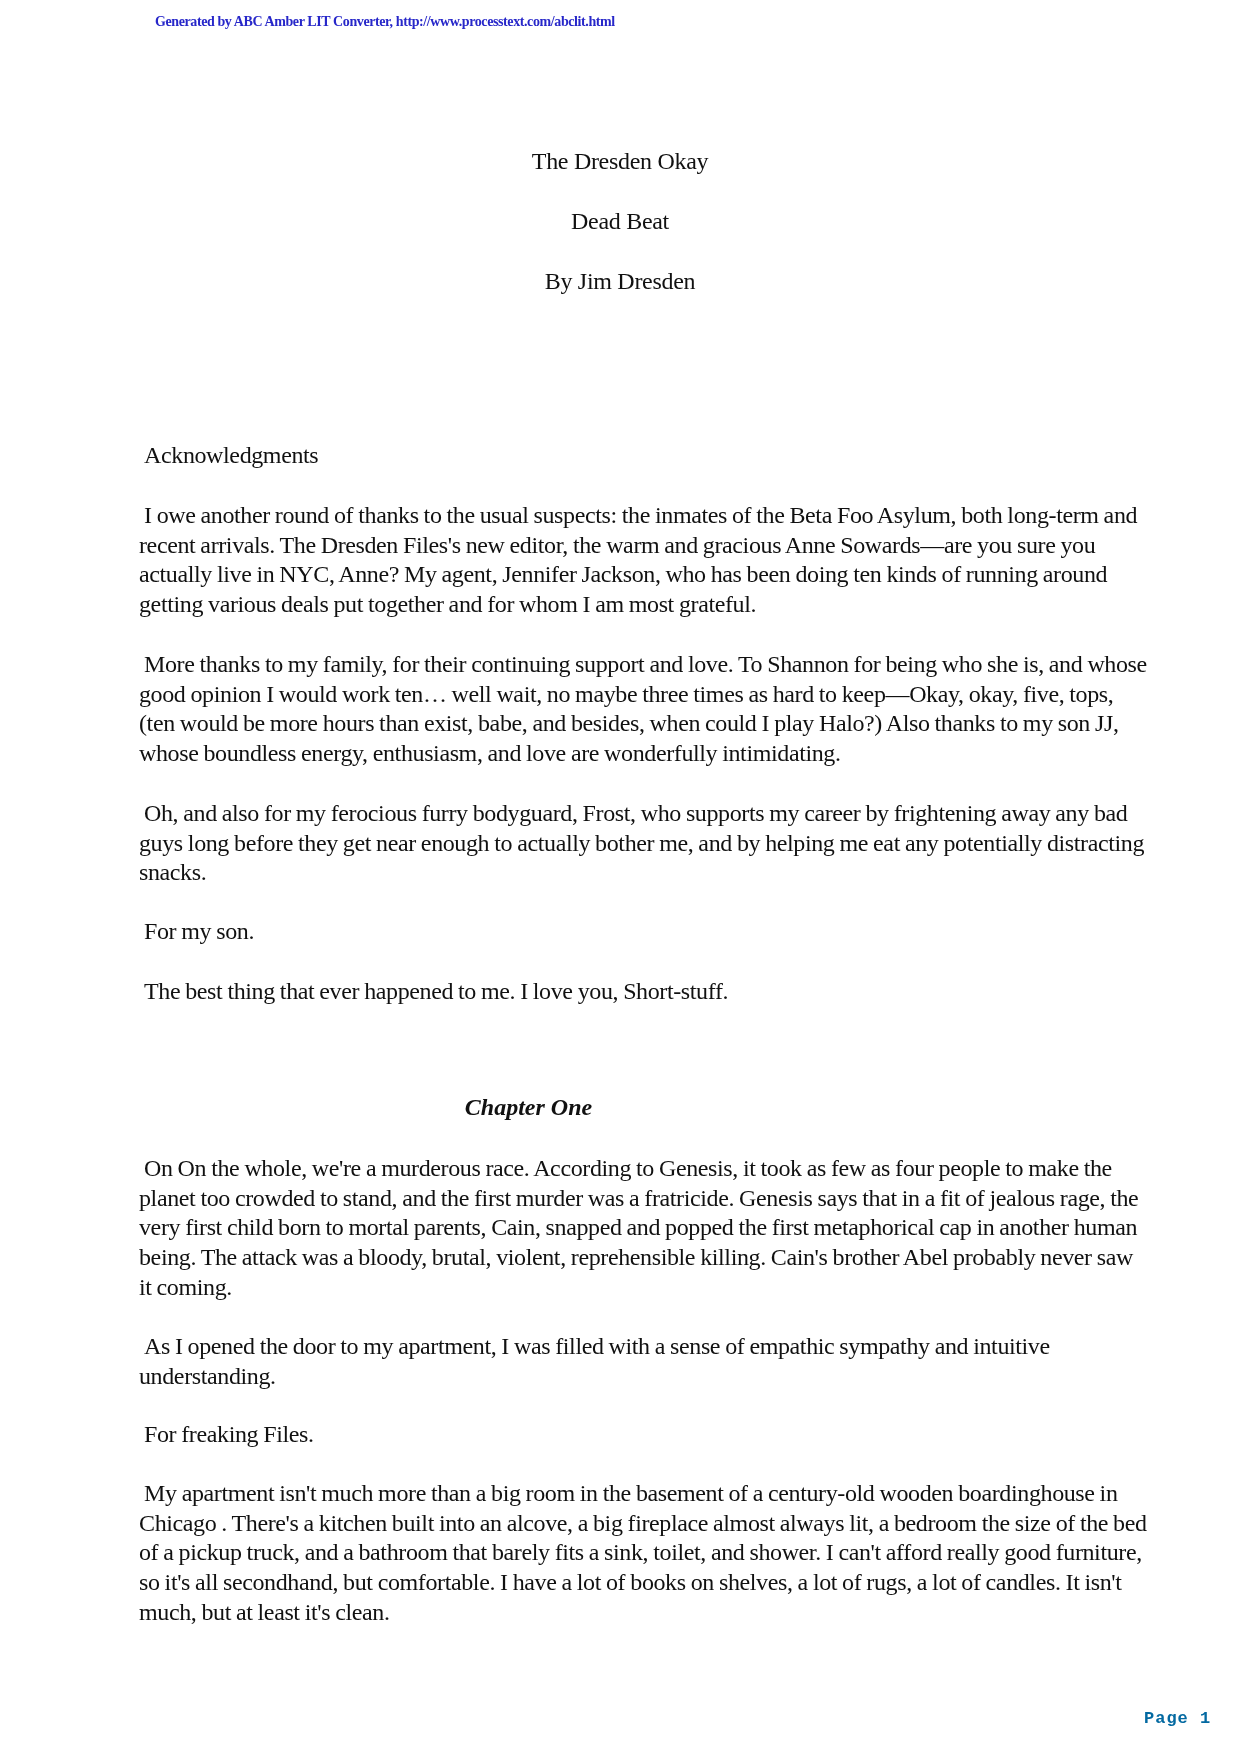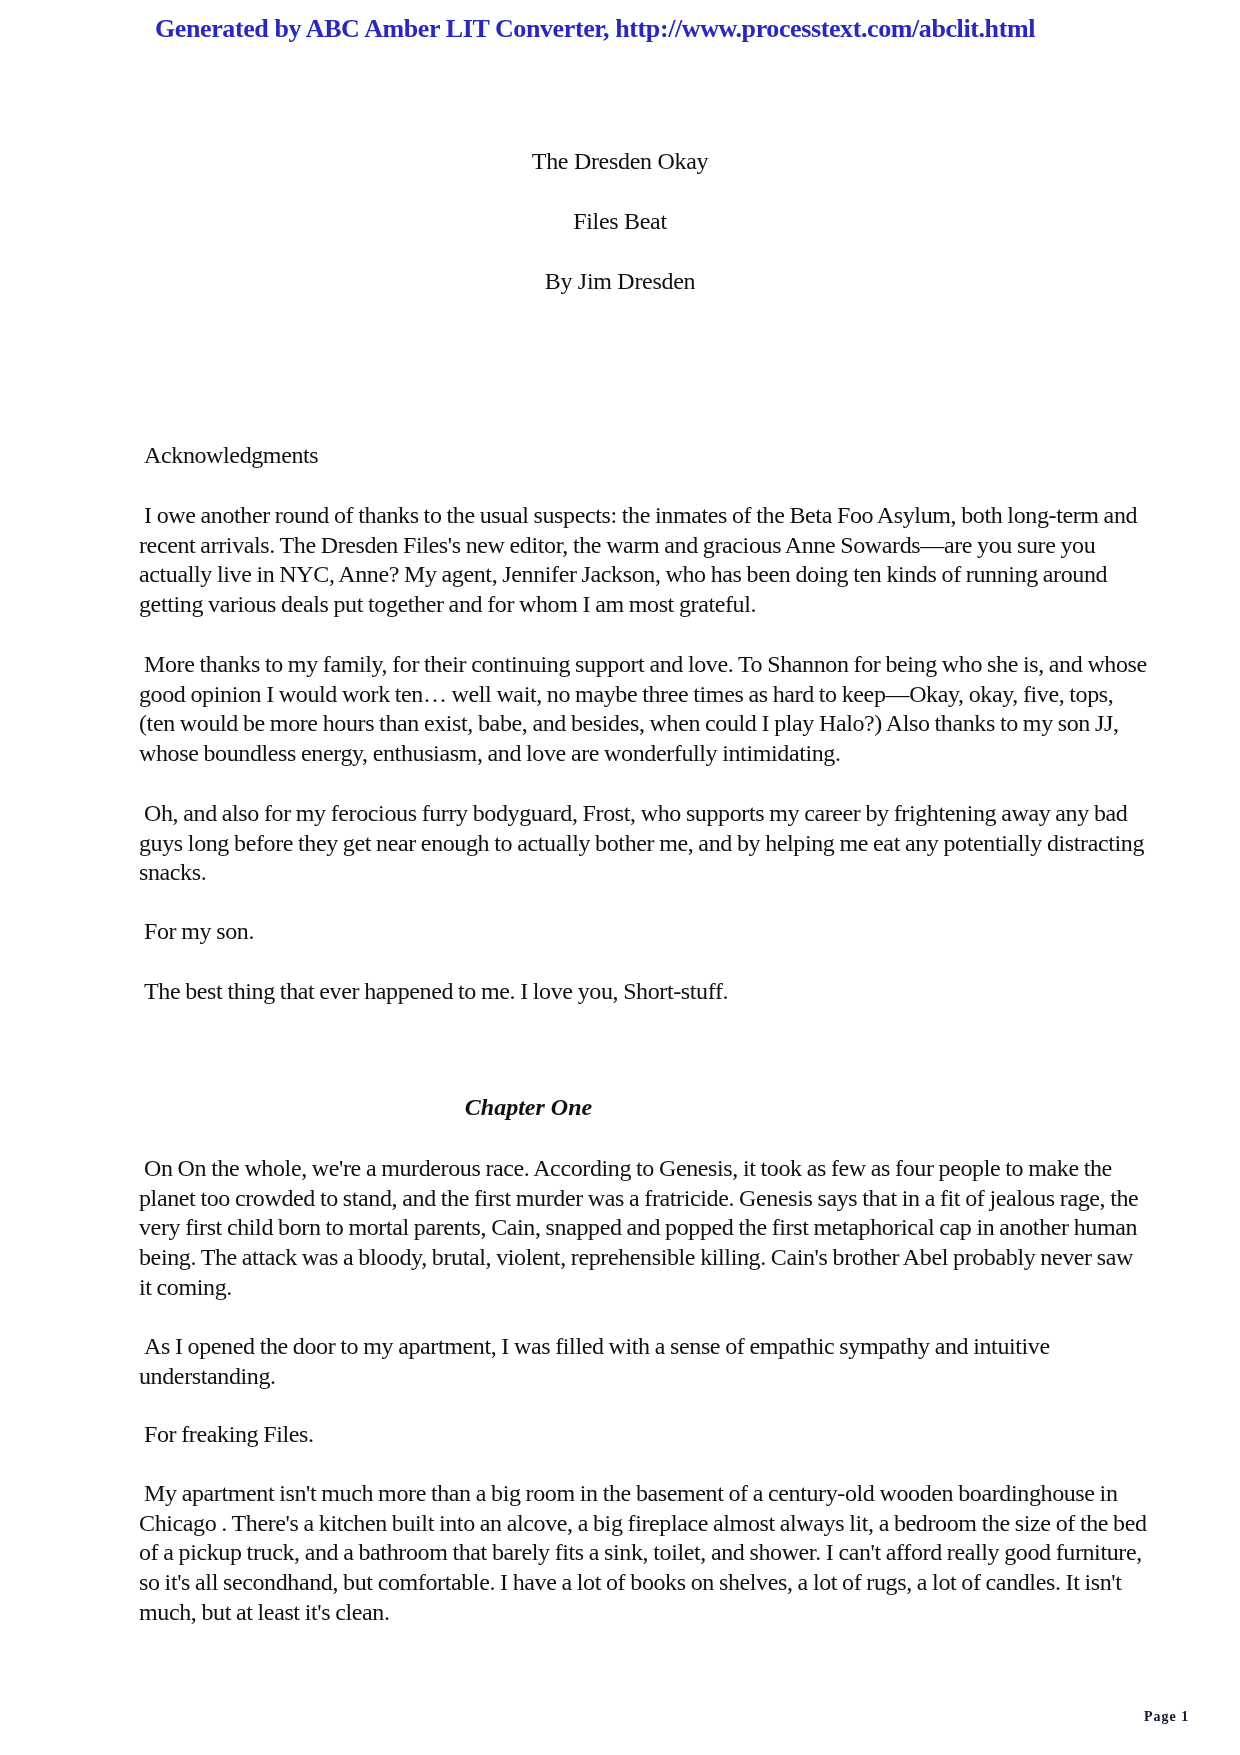--- a/index.html
+++ b/index.html
@@ -1,35 +1,35 @@
 <!DOCTYPE html>
 <html><head>
 <meta charset="utf-8">
 <style>
   html, body { margin: 0; padding: 0; background: #ffffff; }
   body { width: 1240px; height: 1755px; position: relative; overflow: hidden;
          font-family: "Liberation Serif", "DejaVu Serif", serif; color: #111111; }
-  .gen-header { position: absolute; left: 155px; top: 14px; font-size: 26px; font-weight: bold;
+  .gen-header { position: absolute; left: 155px; top: 14px; font-size: 14px; font-weight: bold;
                 color: #2727c9; letter-spacing: -0.4px; white-space: nowrap; text-decoration: none; }
   .title-line { position: absolute; left: 0; width: 1240px; text-align: center; font-size: 24px;
                 line-height: 30px; letter-spacing: -0.3px; }
   .block { position: absolute; left: 127px; width: 1010px; font-size: 24px; line-height: 29.7px;
            letter-spacing: -0.38px; word-spacing: -0.6px; margin-left: 12px; }
   .chapter { position: absolute; left: 0; width: 1057px; text-align: center; font-size: 24px;
              font-weight: bold; font-style: italic; line-height: 30px; }
-  .page-num { position: absolute; left: 1144px; top: 1709px; font-size: 14px; font-weight: bold;
-              letter-spacing: 1px; color: #0f172a; white-space: nowrap; }
+  .page-num { position: absolute; left: 1144px; top: 1709px; font-size: 17px; font-weight: bold;
+              letter-spacing: 1px; color: #0369a1; white-space: nowrap; font-family: Liberation Mono, monospace; }
 </style>
 </head>
 <body>
 
 <a class="gen-header">Generated by ABC Amber LIT Converter, http://www.processtext.com/abclit.html</a>
 
 <div class="title-line" style="top:146px">The Dresden Okay</div>
-<div class="title-line" style="top:206px">Files Beat</div>
+<div class="title-line" style="top:206px">Dead Beat</div>
 <div class="title-line" style="top:266px">By Jim Dresden</div>
 
 <div class="block" style="top:441px">&nbsp;<span>Acknowledgments</span></div>
 
 <div class="block" style="top:501px">&nbsp;<span>I owe another round of thanks to the usual suspects: the inmates of the Beta Foo Asylum, both long-term and recent arrivals. The Dresden Files's new editor, the warm and gracious Anne Sowards—are you sure you actually live in NYC, Anne? My agent, Jennifer Jackson, who has been doing ten kinds of running around getting various deals put together and for whom I am most grateful.</span></div>
 
 <div class="block" style="top:650px">&nbsp;<span>More thanks to my family, for their continuing support and love. To Shannon for being who she is, and whose good opinion I would work ten… well wait, no maybe three times as hard to keep—Okay, okay, five, tops, (ten would be more hours than exist, babe, and besides, when could I play Halo?) Also thanks to my son JJ, whose boundless energy, enthusiasm, and love are wonderfully intimidating.</span></div>
 
 <div class="block" style="top:799px">&nbsp;<span>Oh, and also for my ferocious furry bodyguard, Frost, who supports my career by frightening away any bad guys long before they get near enough to actually bother me, and by helping me eat any potentially distracting snacks.</span></div>
 

